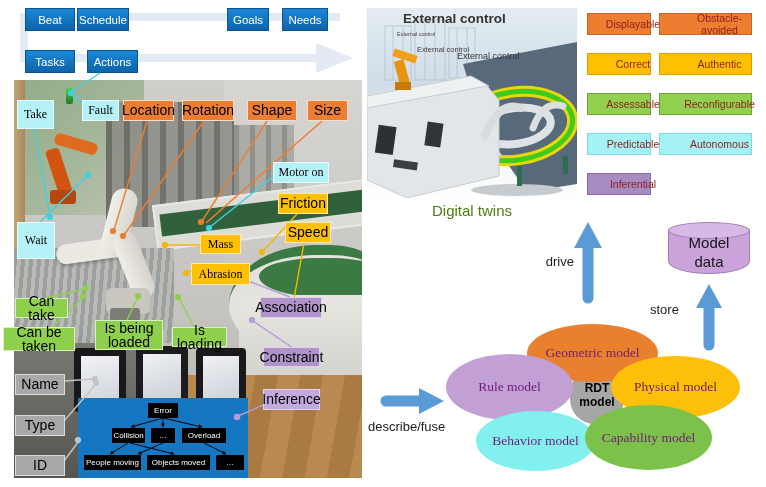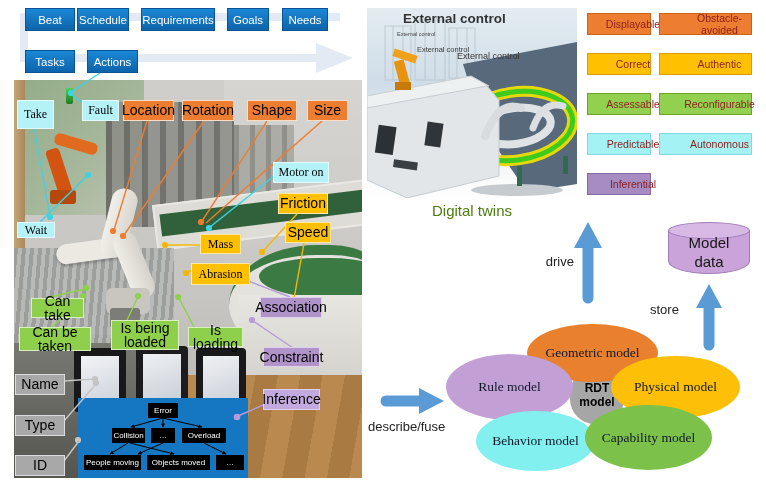--- a/index.html
+++ b/index.html
@@ -7,61 +7,58 @@
           font-family:"Liberation Sans",sans-serif;color:#000;}
   svg{display:block;}
   .abs{position:absolute;box-sizing:border-box;}
   
   .box{position:absolute;box-sizing:border-box;display:flex;align-items:center;justify-content:center;
        text-align:center;font-size:14px;line-height:1.02;border:1.5px solid;z-index:6;}
   .serif{font-family:"Liberation Serif",serif;font-size:12px;}
   .c-cyan{background:#b5f2f7;border-color:#e4fbfd;}
   .c-orange{background:#ED7D31;border-color:#f8ddc8;}
   .c-gold{background:#FFC000;border-color:#ffe9a6;}
-  .c-green{background:#8ed04c;border-color:#daf0c0;margin-left:16px;}
+  .c-green{background:#8ed04c;border-color:#daf0c0;}
   .c-purple{background:#b093c8;border-color:#e0d0ef;}
   .c-gray{background:#a8a8a8;border-color:#dcdcdc;}
   
   .pbox{position:absolute;box-sizing:border-box;display:flex;align-items:center;justify-content:center;
         background:linear-gradient(180deg,#1b87d6 0%,#0d64aa 100%);border:1px solid #0a5496;
         color:#fff;font-size:11.5px;z-index:3;}
   
   .qbox{position:absolute;box-sizing:border-box;display:flex;align-items:center;justify-content:center;
         font-size:10.5px;color:#8b1e1e;border:1.5px solid;z-index:6;text-align:center;padding-left:28px;}
   .q-orange{background:#ED7D31;border-color:#c9631c;}
   .q-gold{background:#FFC000;border-color:#d89e00;}
   .q-green{background:#92D050;border-color:#6da32d;}
   .q-cyan{background:#a5f2f4;border-color:#7fd9dd;}
   .q-purple{background:#a78cc2;border-color:#8668a8;}
   
   .ell{position:absolute;border-radius:50%;display:flex;align-items:center;justify-content:center;
-       font-family:"Liberation Serif",serif;font-size:13.5px;text-align:center;color:#0f172a;}
+       font-family:"Liberation Serif",serif;font-size:13.5px;text-align:center;color:#701a75;}
   
   .tbox{position:absolute;background:#000;color:#fff;font-size:8px;display:flex;align-items:center;
         justify-content:center;text-align:center;z-index:3;line-height:1;}
   .caption{position:absolute;font-size:15px;color:#4d7c0f;text-align:center;z-index:6;}
   .arrlabel{position:absolute;font-size:13px;color:#222;z-index:6;}
 </style>
 </head>
 <body>
 
 <div id="canvas">
 
   <svg class="abs" style="left:0;top:0;z-index:2;" width="766" height="487">
     <polygon points="20,13 340,13 340,21 28,21 28,54 316,54 316,43 353,58 316,73 316,62 20,62" fill="#e3eaf4"></polygon>
   </svg>
 
   <div class="pbox" style="left:25px;top:8px;width:50px;height:23px;">
       <span>Beat</span>
     </div>
   <div class="pbox" style="left:77px;top:8px;width:52px;height:23px;">
       <span>Schedule</span>
-    </div>
-  <div class="pbox" style="left:141px;top:8px;width:74px;height:23px;">
-      <span>Requirements</span>
     </div>
   <div class="pbox" style="left:227px;top:8px;width:42px;height:23px;">
       <span>Goals</span>
     </div>
   <div class="pbox" style="left:282px;top:8px;width:46px;height:23px;">
       <span>Needs</span>
     </div>
   <div class="pbox" style="left:25px;top:50px;width:50px;height:23px;">
       <span>Tasks</span>
     </div>
@@ -252,21 +249,21 @@
     </div>
   <div class="box c-cyan serif" style="left:273px;top:162px;width:56px;height:21px;">
       <span>Motor on</span>
     </div>
   <div class="box c-gold" style="left:278px;top:193px;width:50px;height:21px;">
       <span>Friction</span>
     </div>
   <div class="box c-gold" style="left:285px;top:222px;width:46px;height:21px;">
       <span>Speed</span>
     </div>
-  <div class="box c-cyan serif" style="left:17px;top:222px;width:38px;height:16px;">
+  <div class="box c-cyan serif" style="left:17px;top:222px;width:38px;height:37px;">
       <span>Wait</span>
     </div>
   <div class="box c-gold serif" style="left:200px;top:234px;width:41px;height:20px;">
       <span>Mass</span>
     </div>
   <div class="box c-gold serif" style="left:191px;top:263px;width:59px;height:22px;">
       <span>Abrasion</span>
     </div>
   <div class="box c-green" style="left:15px;top:298px;width:53px;height:20px;">
       <span>Can take</span>

